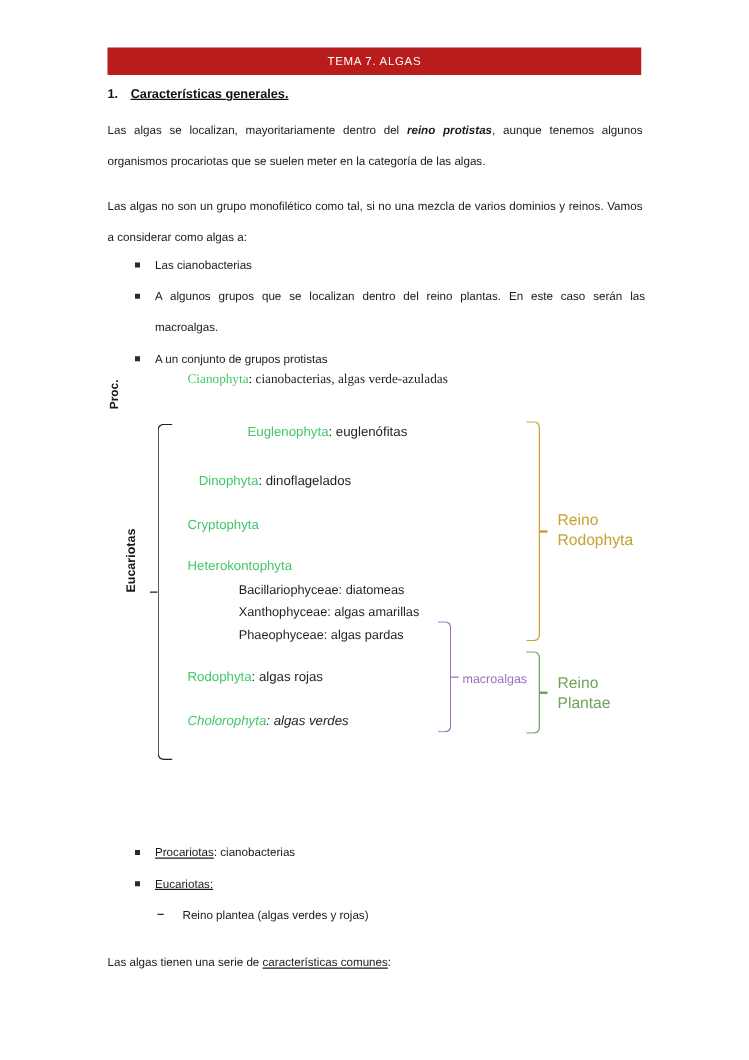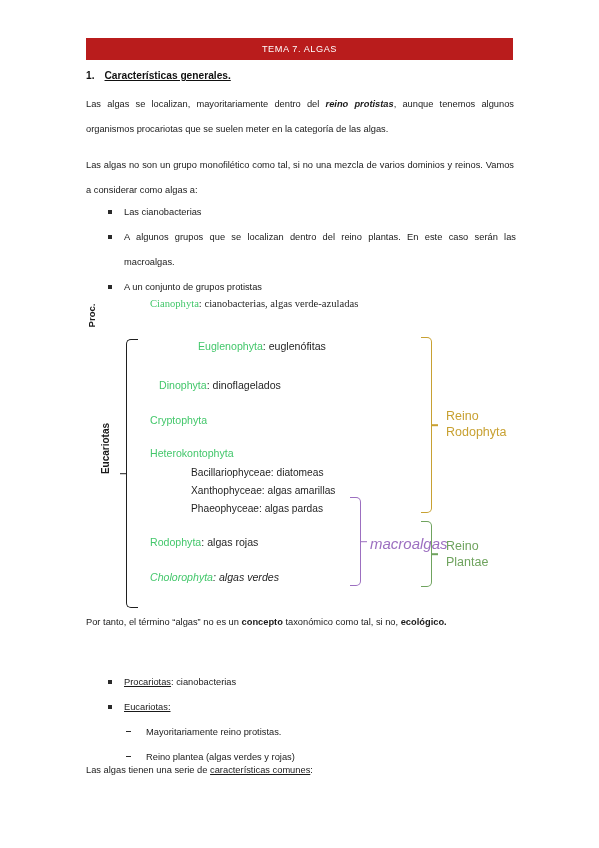--- a/index.html
+++ b/index.html
@@ -176,21 +176,21 @@
   .brk-macro { color: #9c6fc0; }
 
   .side-label {
     position: absolute;
     font-size: 12.5px;
     line-height: 16px;
     white-space: nowrap;
   }
   .side-label.prot  { color: #c8a132; }
   .side-label.plant { color: #6fa35e; }
-  .side-label.macro { color: #9c6fc0; font-size: 15px; font-style: italic; }
+  .side-label.macro { color: #9c6fc0; font-size: 10px; }
 
   
   #para3 { top: 610px; }
   #para4 { top: 640px; }
   #bullets2 { top: 670px; }
   #para5 { top: 758px; }
 
   .dash-row {
     position: relative;
     padding-left: 60px;
@@ -302,37 +302,30 @@
       <div class="edge"></div>
       <div class="nub"></div>
     </div>
     <div class="side-label plant" style="left:360px; top:250px;">
       <div>Reino</div>
       <div>Plantae</div>
     </div>
 
   </div>
 
-  <div class="para nojust" id="para3">
-    <span>Por tanto, el término “algas” no es un </span><b>concepto</b><span> taxonómico como tal, si no, </span><b>ecológico.</b>
-  </div>
 
 
   <div class="bullets" id="bullets2">
     <div class="bullet-row">
       <span class="sq"></span>
       <u>Procariotas</u><span>: cianobacterias</span>
     </div>
     <div class="bullet-row">
       <span class="sq"></span>
       <u>Eucariotas:</u>
-    </div>
-    <div class="dash-row">
-      <span class="dsh"></span>
-      <span>Mayoritariamente reino protistas.</span>
     </div>
     <div class="dash-row">
       <span class="dsh"></span>
       <span>Reino plantea (algas verdes y rojas)</span>
     </div>
   </div>
 
   <div class="para nojust" id="para5">
     <span>Las algas tienen una serie de </span><u>características comunes</u><span>:</span>
   </div>

